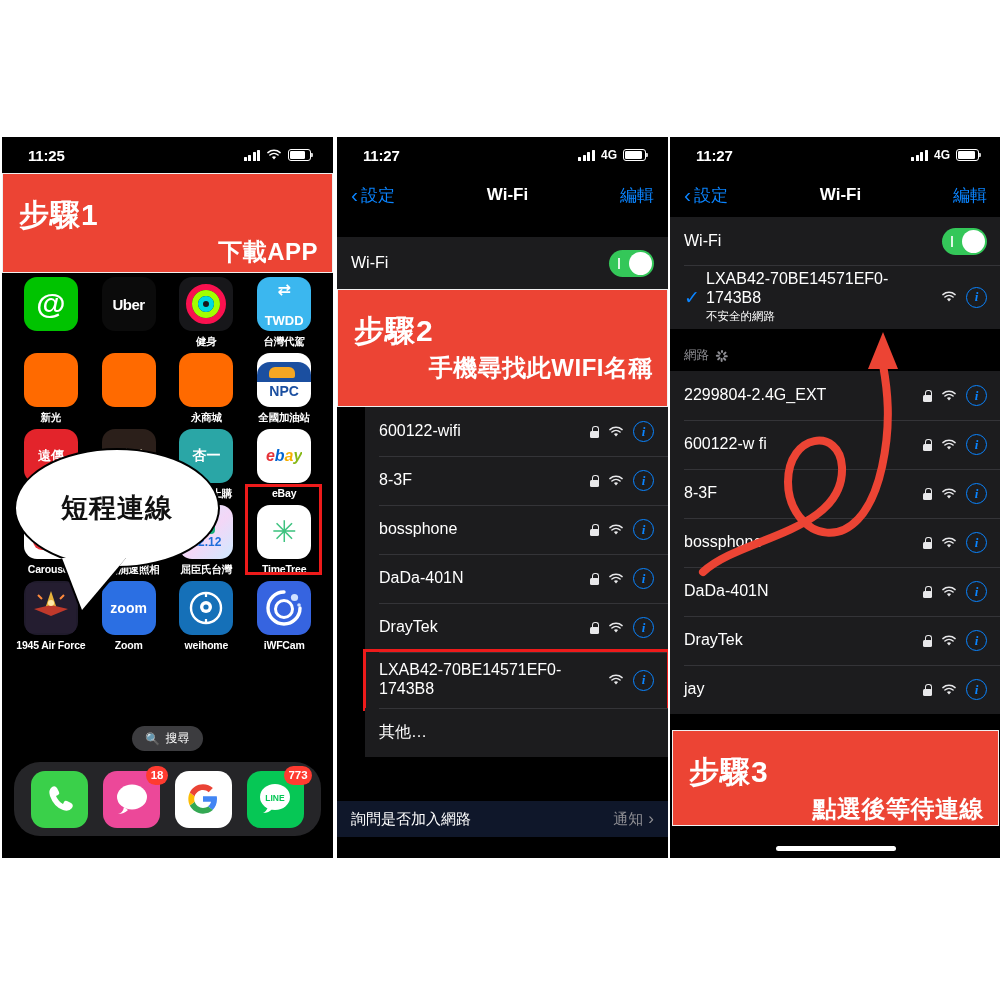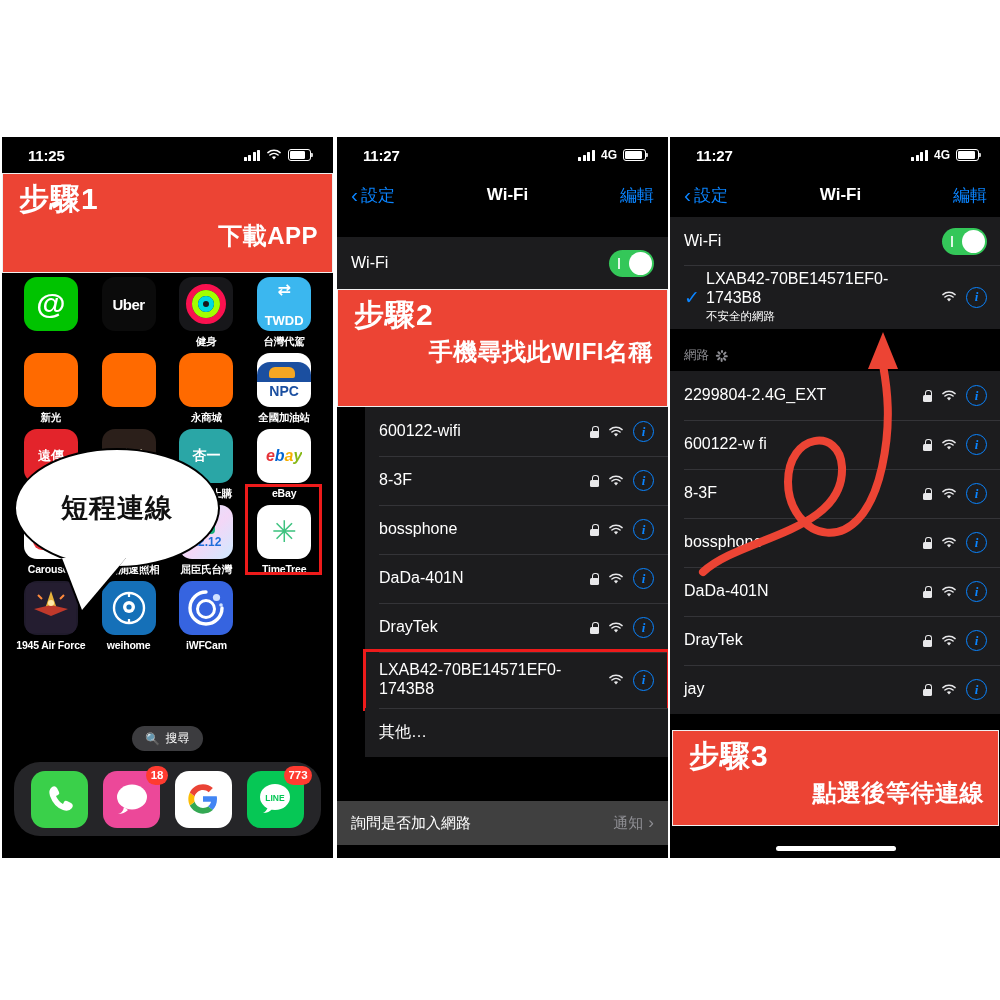--- a/index.html
+++ b/index.html
@@ -65,21 +65,21 @@
 
   
   .banner {
     background: #ec4434;
     border: 1.5px solid #f0f0f0;
     color: #ffffff;
     position: relative;
   }
   .banner .b-top {
     font-size: 30px; font-weight: bold; line-height: 1;
-    padding: 10px 0 0 16px;
+    padding: 26px 0 0 16px;
     letter-spacing: 1px;
   }
   .banner .b-bot {
     font-size: 24px; font-weight: bold;
     text-align: right;
     padding: 6px 14px 10px 0;
     letter-spacing: 0.5px;
   }
 
   
@@ -226,23 +226,23 @@
     padding: 18px 14px 7px 14px;
     display: flex; align-items: center; gap: 7px;
   }
   .spinner { width: 12px; height: 12px; position: relative; display:inline-block; }
   .spinner i {
     position:absolute; left:5px; top:0; width:1.6px; height:3.6px;
     background:#8e8e93; border-radius:1px; transform-origin: 0.8px 6px;
   }
 
   .footrow {
-    background:#404040; color:#ffffff; font-size: 15px;
+    background:#0f172a; color:#ffffff; font-size: 15px;
     display:flex; align-items:center; justify-content:space-between;
-    padding: 0 14px; height: 44px;
+    padding: 0 14px; height: 36px;
   }
   .footrow .fv { color:#8e8e93; display:flex; align-items:center; gap:5px; }
 
   .homebar {
     position:absolute; left:50%; transform:translateX(-50%); bottom:7px;
     width:120px; height:5px; border-radius:3px; background:#ffffff;
   }
 
   
   .callout {
@@ -425,20 +425,26 @@
           <div class="ic ic-1945">
             <svg width="50" height="50" viewBox="0 0 50 50">
               <rect width="50" height="50" fill="#241d30"></rect>
               <path d="M25 8 L31 26 L25 30 L19 26 Z" fill="#e8b33a"></path>
               <path d="M8 26 L25 22 L42 26 L25 33 Z" fill="#c0392b"></path>
               <circle cx="25" cy="20" r="3" fill="#ffe9a8"></circle>
               <path d="M12 12 l4 4 M38 12 l-4 4" stroke="#ff8a3d" stroke-width="2"></path>
             </svg>
             </div>
           <div class="lbl">1945 Air Force</div>
+        </div>
+        <div class="app">
+          <div class="ic ic-zoom">
+            <span style="font-size:14px;font-weight:bold;">zoom</span>
+            </div>
+          <div class="lbl">Zoom</div>
         </div>
         <div class="app">
           <div class="ic ic-weih">
             <svg width="40" height="40" viewBox="0 0 40 40">
               <circle cx="20" cy="20" r="15" fill="none" stroke="#fff" stroke-width="2.4"></circle>
               <circle cx="20" cy="19" r="6" fill="#fff"></circle>
               <circle cx="20" cy="19" r="2.6" fill="#1570b8"></circle>
               <path d="M20 5 v4 M20 31 v4" stroke="#fff" stroke-width="2.2"></path>
             </svg>
             </div>

